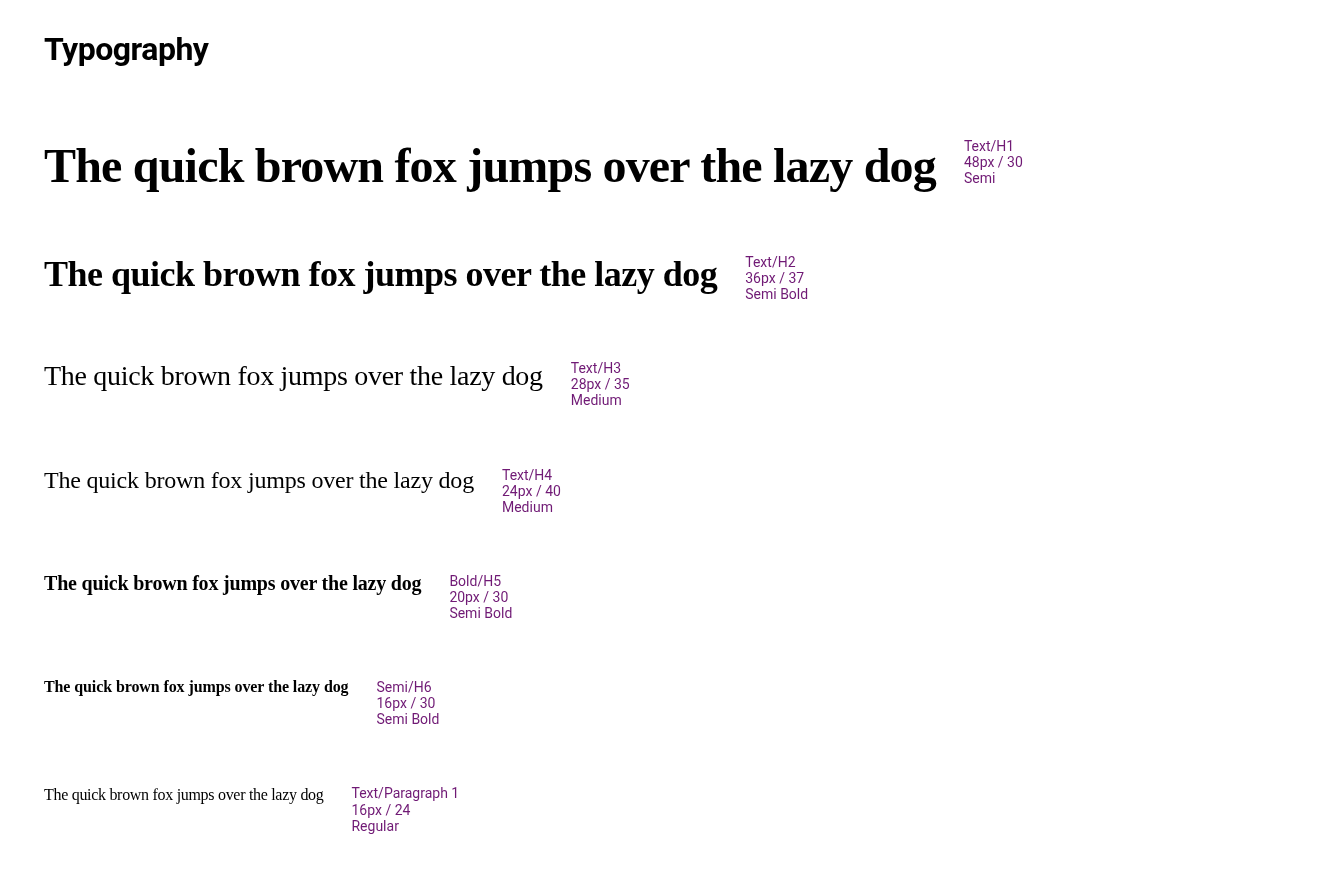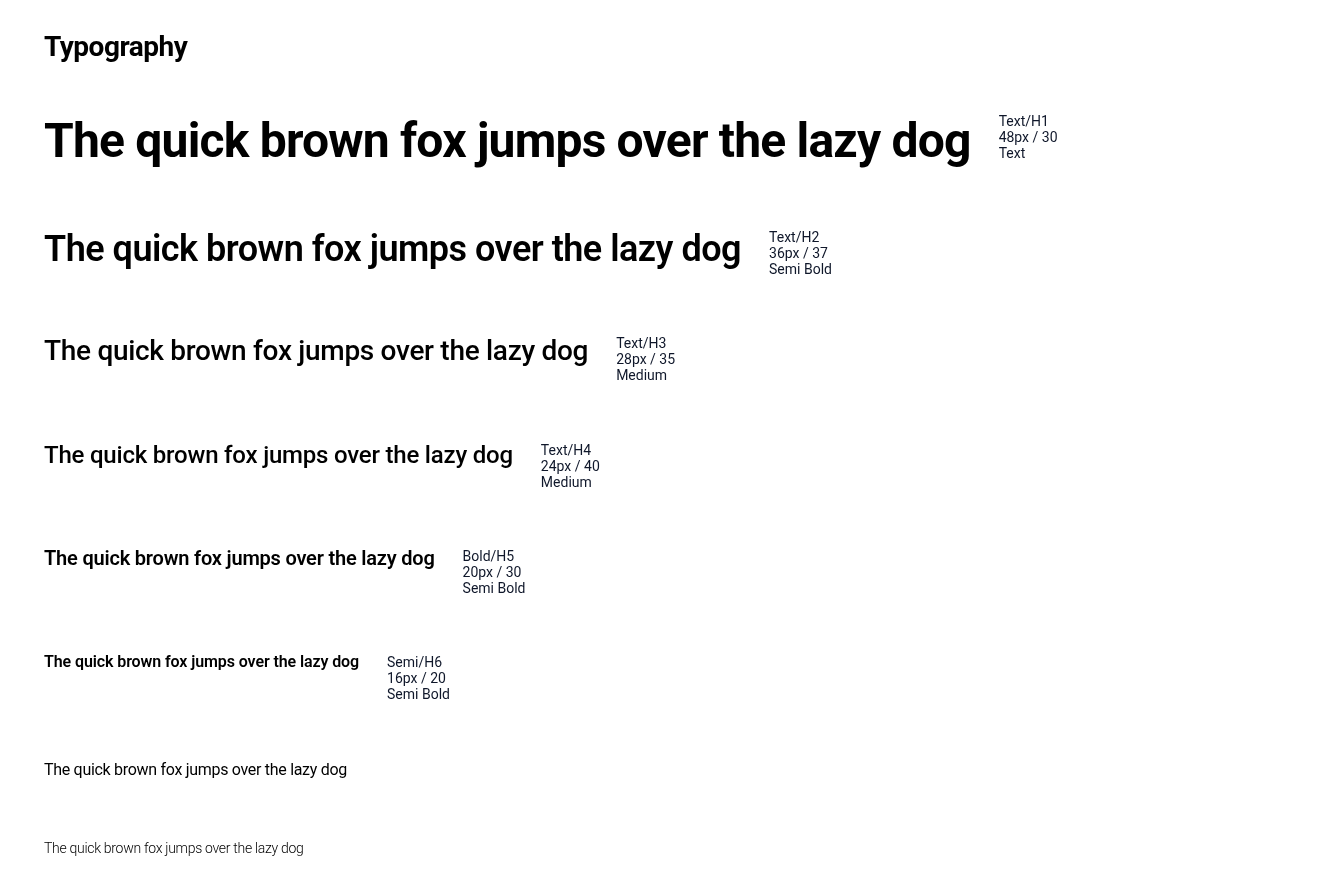--- a/index.html
+++ b/index.html
@@ -8,39 +8,40 @@
       box-sizing: border-box;
     }
     body {
       font-family: -apple-system, BlinkMacSystemFont, "Segoe UI", Roboto, Helvetica, Arial, sans-serif;
       background: #ffffff;
       color: #000000;
       padding: 30px 44px;
       width: 1332px;
     }
     .page-title {
-      font-size: 28px;
+      font-size: 32px;
       font-weight: 700;
-      margin-bottom: 48px;
+      margin-bottom: 68px;
       letter-spacing: -0.5px;
     }
     .type-row {
       display: flex;
       align-items: flex-start;
       gap: 28px;
       margin-bottom: 56px;
     }
     .sample {
       white-space: nowrap;
       letter-spacing: -0.3px;
+      font-family: Liberation Serif, serif;
     }
     .meta {
       display: flex;
       flex-direction: column;
-      color: #0f172a;
+      color: #701a75;
       font-size: 14px;
       line-height: 1.15;
       font-weight: 400;
       padding-top: 2px;
     }
     .h1 { font-size: 48px; line-height: 60px; font-weight: 700; letter-spacing: -0.8px; }
     .h2 { font-size: 36px; line-height: 45px; font-weight: 600; letter-spacing: -0.5px; }
     .h3 { font-size: 28px; line-height: 35px; font-weight: 500; letter-spacing: -0.3px; }
     .h4 { font-size: 24px; line-height: 30px; font-weight: 500; letter-spacing: -0.2px; }
     .h5 { font-size: 20px; line-height: 25px; font-weight: 600; letter-spacing: -0.2px; }
@@ -51,21 +52,21 @@
 </head>
 <body>
 
 <h1 class="page-title">Typography</h1>
 
 <div class="type-row">
   <div class="sample h1">The quick brown fox jumps over the lazy dog</div>
   <div class="meta">
     <span>Text/H1</span>
     <span>48px / 30</span>
-    <span>Text</span>
+    <span>Semi</span>
   </div>
 </div>
 
 <div class="type-row">
   <div class="sample h2">The quick brown fox jumps over the lazy dog</div>
   <div class="meta">
     <span>Text/H2</span>
     <span>36px / 37</span>
     <span>Semi Bold</span>
   </div>
@@ -95,27 +96,32 @@
     <span>Bold/H5</span>
     <span>20px / 30</span>
     <span>Semi Bold</span>
   </div>
 </div>
 
 <div class="type-row">
   <div class="sample h6">The quick brown fox jumps over the lazy dog</div>
   <div class="meta">
     <span>Semi/H6</span>
-    <span>16px / 20</span>
+    <span>16px / 30</span>
     <span>Semi Bold</span>
   </div>
 </div>
 
 <div class="type-row">
   <div class="sample p1">The quick brown fox jumps over the lazy dog</div>
+  <div class="meta">
+    <span>Text/Paragraph 1</span>
+    <span>16px / 24</span>
+    <span>Regular</span>
+  </div>
 </div>
 
 <div class="type-row">
   <div class="sample p2">The quick brown fox jumps over the lazy dog</div>
   <div class="meta">
     
     
     
   </div>
 </div>

